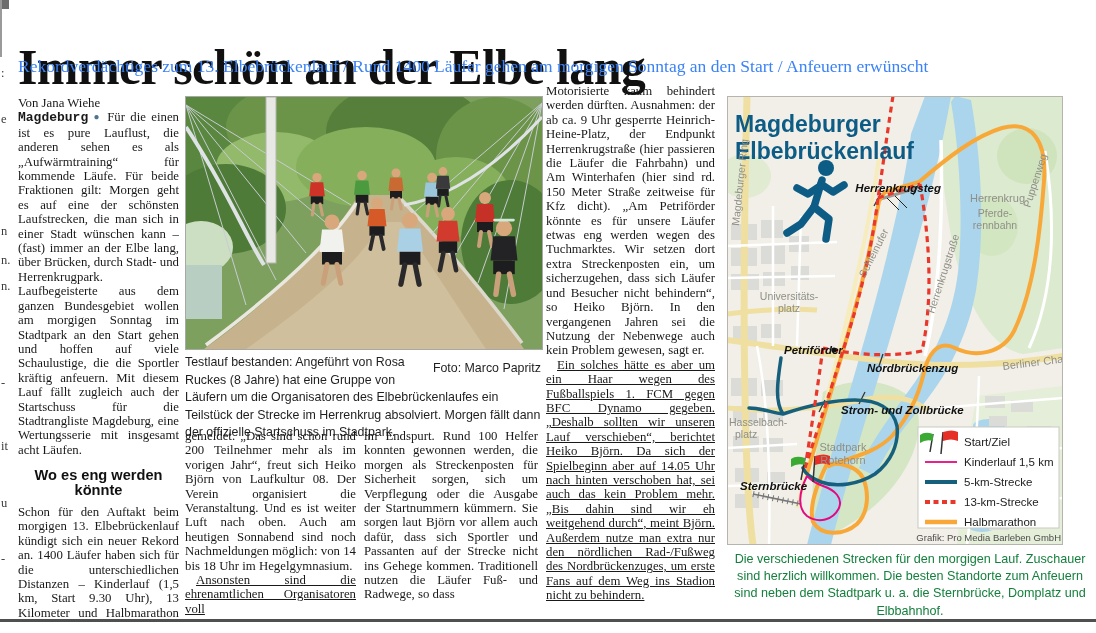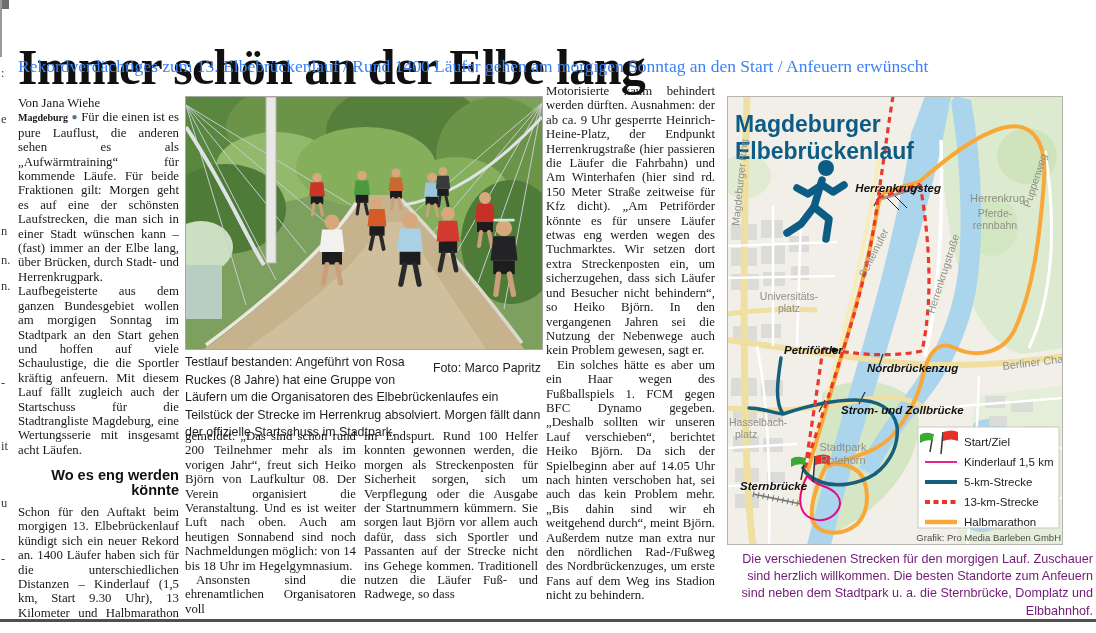--- a/index.html
+++ b/index.html
@@ -14,35 +14,35 @@
             letter-spacing:-0.6px;color:#101010;white-space:nowrap;}
   .subhead{position:absolute;left:18px;top:56px;width:1070px;font-size:17.5px;color:#3b82f6;white-space:nowrap;}
   
   .col{position:absolute;text-align:justify;font-size:12.8px;line-height:14.4px;color:#191919;overflow:hidden;}
   #col1{left:18px;top:96px;width:161px;height:522px;}
   #col2{left:185px;top:429px;width:171px;height:195px;}
   #col3{left:364px;top:429px;width:174px;height:195px;}
   #col4{left:546px;top:84px;width:169px;height:524px;}
   .col p{margin:0;}
   .byline{margin:0 0 1px 0;}
-  .dateline{font-family:Liberation Serif, serif;font-weight:bold;font-size:10px;}
+  .dateline{font-family:Liberation Mono, monospace;font-weight:bold;font-size:13px;}
   .dot{color:#4d758e;font-size:10px;vertical-align:1px;}
   .crosshead{font-family:"Liberation Sans",sans-serif;font-weight:bold;font-size:14.6px;
-             text-align:right;margin:11px 0 8px 0;color:#111;}
-  .indent{text-indent:11px;}
+             text-align:center;margin:11px 0 8px 0;color:#111;}
+  .indent{text-indent:11px;text-decoration:underline;}
   
   .photo{position:absolute;left:185px;top:96px;width:356px;}
   .photo svg{display:block;border:1px solid #a8a8a4;}
   .caption{margin-top:4px;font-family:"Liberation Sans",sans-serif;font-size:12.4px;
            line-height:17.6px;color:#1f1f1f;text-align:left;}
   .credit{float:right;margin-top:6px;}
   
   .mapbox{position:absolute;left:727px;top:96px;width:312px;height:449px;}
   .map-caption{position:absolute;left:727px;top:551px;width:366px;font-family:"Liberation Sans",sans-serif;
-               font-size:12.6px;line-height:17.2px;color:#701a75;text-align:right;}
+               font-size:12.6px;line-height:17.2px;color:#15803d;text-align:center;}
   .bottom-rule{position:absolute;left:0;top:619px;width:1096px;height:3px;background:#4f4f4f;}
   
   .mt{font-family:"Liberation Sans",sans-serif;font-weight:bold;fill:#0d5c86;font-size:23px;}
   .gl{font-family:"Liberation Sans",sans-serif;fill:#8f8f87;font-size:11px;}
   .gl2{font-family:"Liberation Sans",sans-serif;fill:#8f8f87;font-size:10.5px;}
   .bl{font-family:"Liberation Sans",sans-serif;font-weight:bold;font-style:italic;fill:#111;font-size:11.5px;}
   .lg{font-family:"Liberation Sans",sans-serif;fill:#222;font-size:11.5px;}
   .cr{font-family:"Liberation Sans",sans-serif;fill:#4c4c4c;font-size:9.5px;}
 </style>
 </head>

